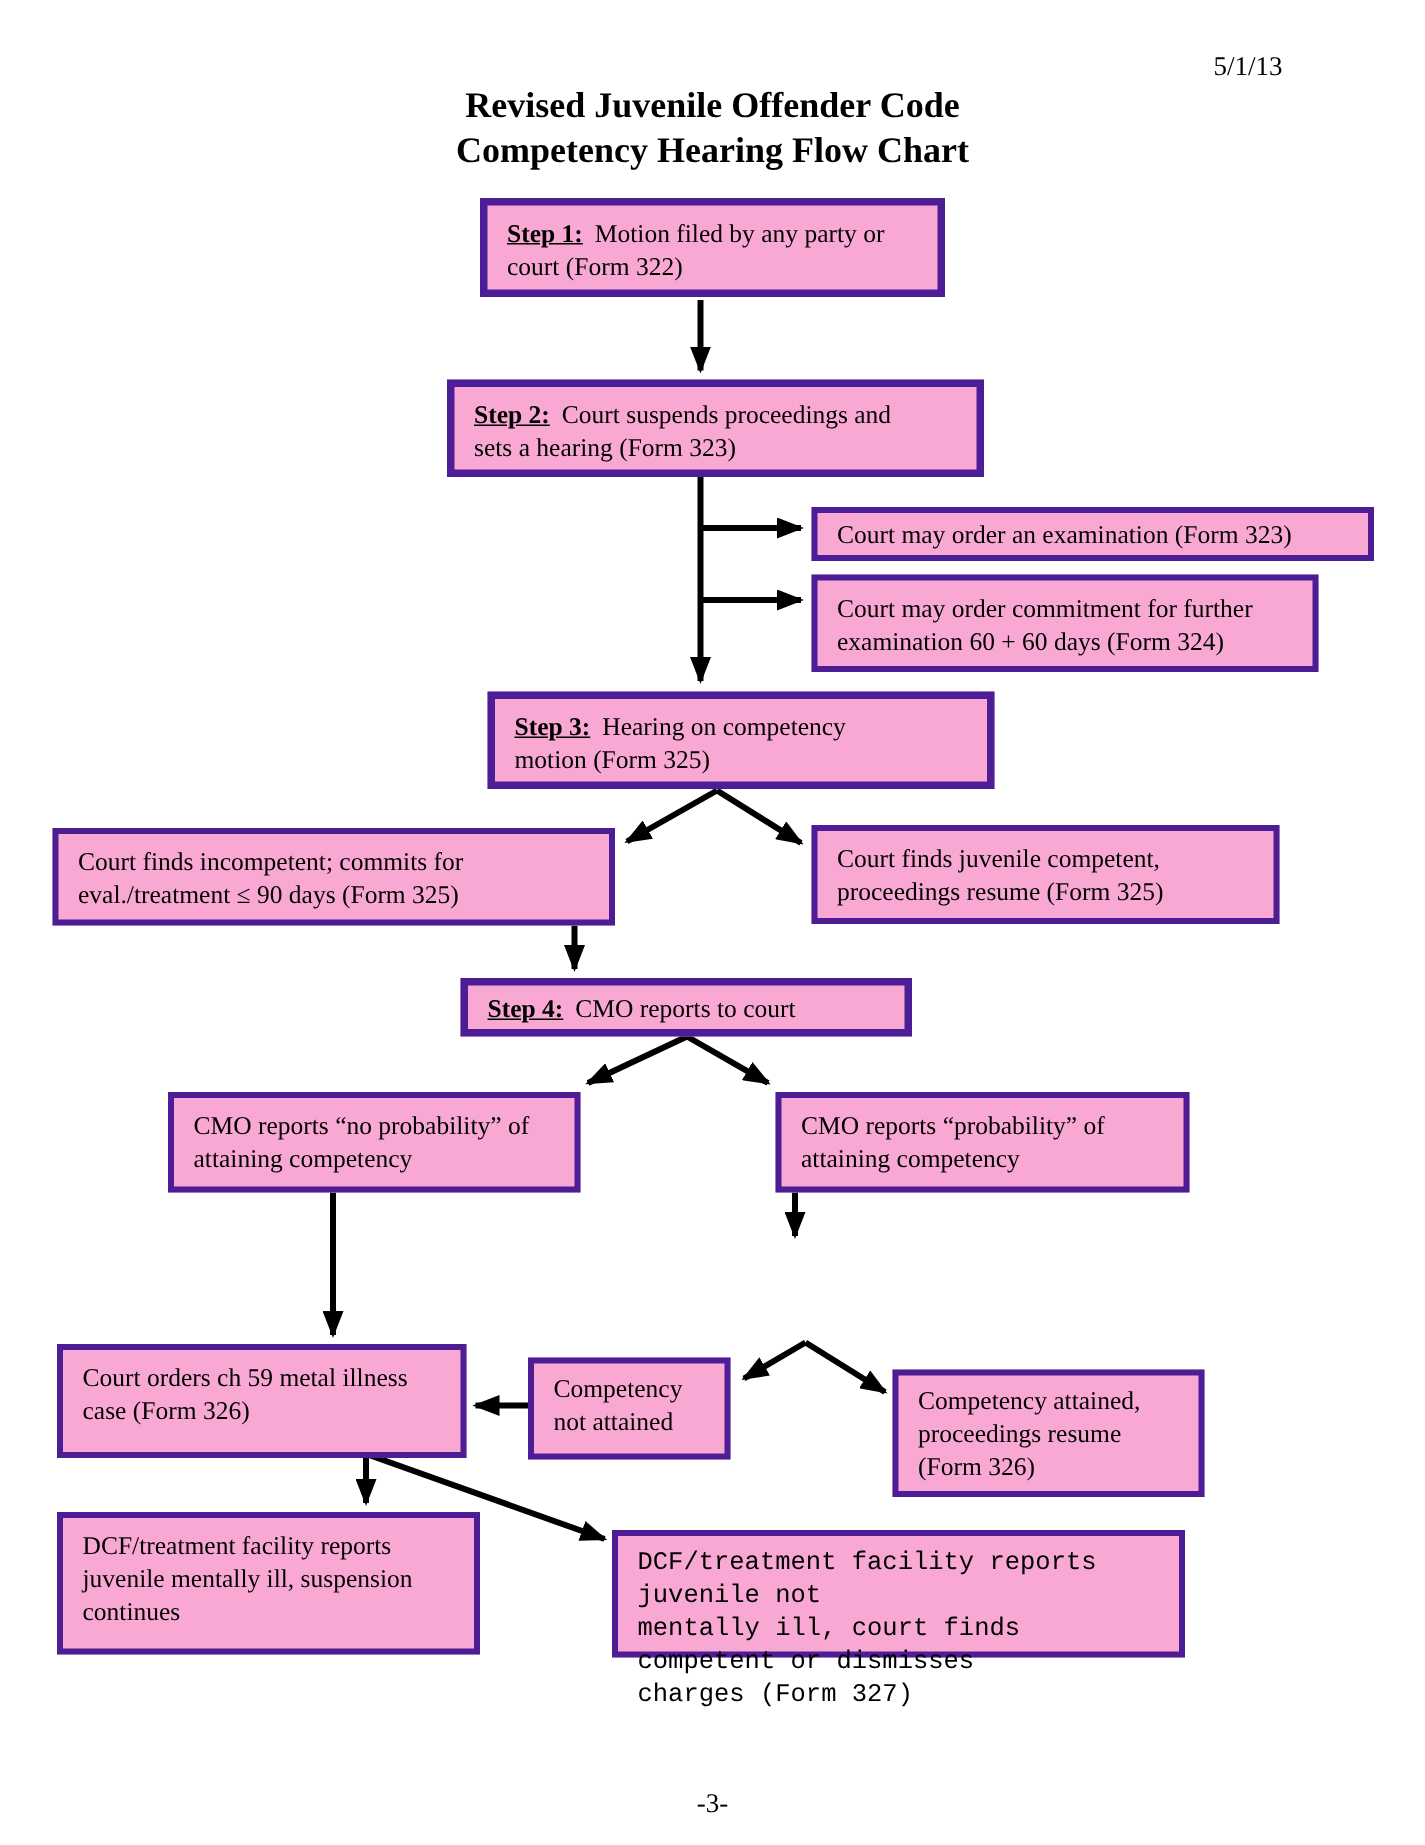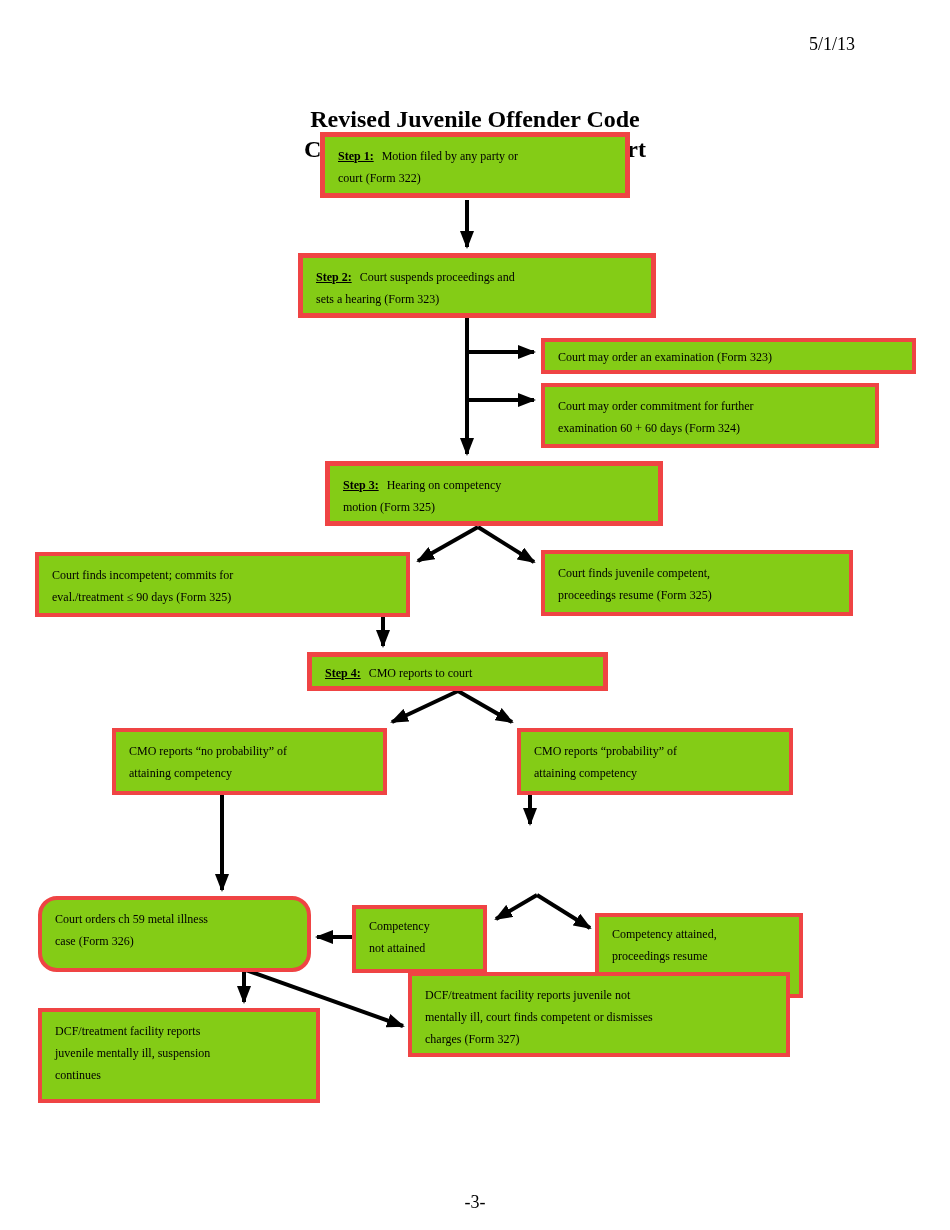--- a/index.html
+++ b/index.html
@@ -3,49 +3,49 @@
 <meta charset="utf-8">
 <style>
   html,body{margin:0;padding:0;background:#e8e8e8;}
   .page{
     position:relative;width:950px;height:1230px;background:#ffffff;
     font-family:"Liberation Serif","DejaVu Serif",serif;color:#000;
     overflow:hidden;margin:0 auto;
   }
   .date{position:absolute;top:34px;right:95px;font-size:18px;}
   .title{position:absolute;top:56px;left:0;width:100%;text-align:center;
-    font-size:24px;font-weight:bold;line-height:30px;margin-top:48px;}
+    font-size:24px;font-weight:bold;line-height:30px;}
   .pagenum{position:absolute;top:1192px;left:0;width:100%;text-align:center;font-size:18px;}
   .box{
-    position:absolute;box-sizing:border-box;background:#84cc16;
-    border:4px solid #ef4444;font-size:12px;line-height:22px;
+    position:absolute;box-sizing:border-box;background:#f9a8d4;
+    border:4px solid #4c1d95;font-size:17px;line-height:22px;
     padding:8px 8px 6px 13px;z-index:2;
   }
   .box.step{border-width:5px;}
   .lbl{font-weight:bold;text-decoration:underline;}
   .txt{white-space:pre-line;}
   .lbl + .txt{margin-left:8px;}
   svg.connectors{position:absolute;left:0;top:0;z-index:1;}
   
   #n-step1{left:320px;top:132px;width:310px;height:66px;}
   #n-step2{left:298px;top:253px;width:358px;height:65px;}
   #n-exam{left:541px;top:338px;width:375px;height:36px;padding-top:4px;}
   #n-commitment{left:541px;top:383px;width:338px;height:65px;}
   #n-step3{left:325px;top:461px;width:338px;height:65px;}
   #n-incompetent{left:35px;top:552px;width:375px;height:65px;}
   #n-competent{left:541px;top:550px;width:312px;height:66px;}
   #n-step4{left:307px;top:652px;width:301px;height:39px;padding-top:5px;}
   #n-cmo-no{left:112px;top:728px;width:275px;height:67px;}
   #n-cmo-yes{left:517px;top:728px;width:276px;height:67px;}
   #n-treatment{left:514px;top:830px;width:341px;height:65px;}
-  #n-ch59{left:38px;top:896px;width:273px;height:76px;border-radius:19px;}
+  #n-ch59{left:38px;top:896px;width:273px;height:76px;}
   #n-not-attained{left:352px;top:905px;width:135px;height:68px;padding-top:6px;}
   #n-attained{left:595px;top:913px;width:208px;height:85px;padding-top:6px;}
   #n-dcf-ill{left:38px;top:1008px;width:282px;height:95px;}
-  #n-dcf-not-ill{left:408px;top:972px;width:382px;height:85px;}
+  #n-dcf-not-ill{left:408px;top:1020px;width:382px;height:85px;font-family:Liberation Mono, monospace;}
 </style>
 </head>
 <body>
 
 <div class="page">
 
   <div class="date">5/1/13</div>
 
   <div class="title">
     <div>Revised Juvenile Offender Code</div>

